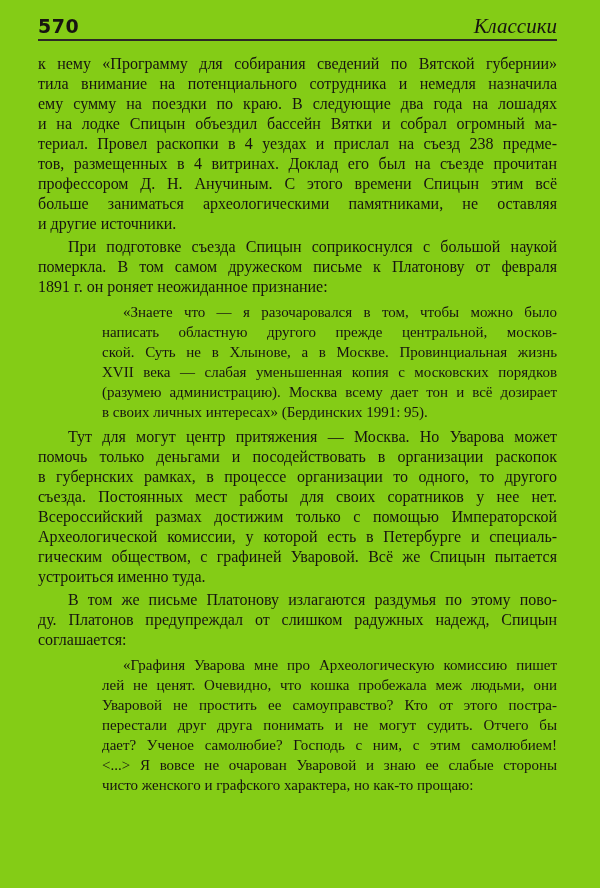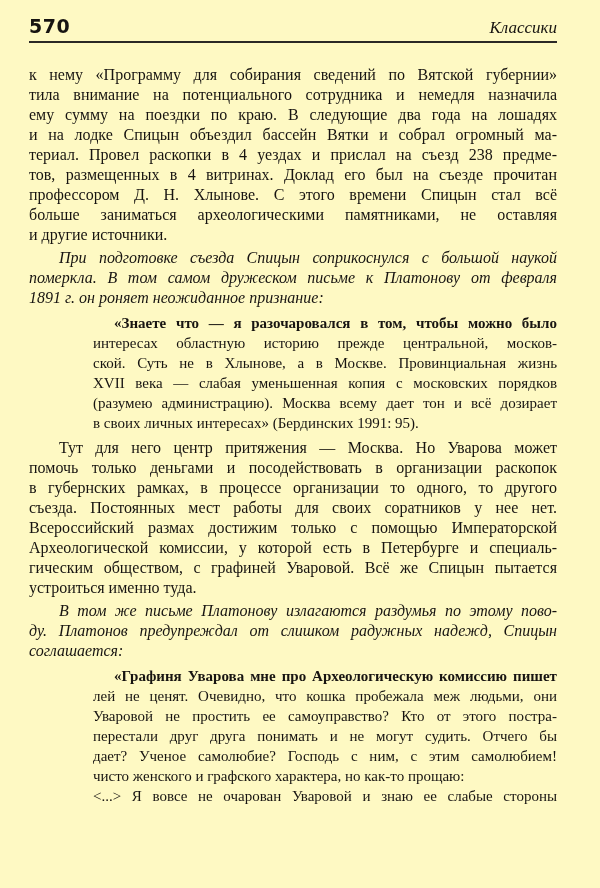--- a/index.html
+++ b/index.html
@@ -6,121 +6,121 @@
     margin: 0;
     padding: 0;
     background: #e9e7e2;
   }
   .page {
     position: relative;
     box-sizing: border-box;
     width: 600px;
     height: 888px;
     margin: 0;
-    padding: 15px 43px 0 29px;
-    background: #fef9c3;
+    padding: 15px 43px 0 38px;
+    background: #84cc16;
     color: #171411;
     font-family: "Liberation Serif", "DejaVu Serif", serif;
     overflow: hidden;
   }
   .page-header {
     display: flex;
     justify-content: space-between;
     align-items: baseline;
   }
   .page-number {
     font-family: "DejaVu Sans", "Liberation Sans", sans-serif;
     font-weight: bold;
     font-size: 19px;
     line-height: 22px;
     letter-spacing: 0.5px;
   }
   .running-title {
     font-style: italic;
-    font-size: 17px;
+    font-size: 21px;
     line-height: 22px;
   }
   .header-rule {
     border: none;
     border-top: 2.5px solid #2b2926;
     margin: 2px 0 0 0;
   }
   .page-body {
-    margin-top: 22px;
+    margin-top: 13px;
     font-size: 16px;
     line-height: 20px;
   }
   .block { margin: 0; }
-  .block.paragraph + .block.paragraph { margin-top: 3px; font-style: italic; }
+  .block.paragraph + .block.paragraph { margin-top: 3px; }
   .block.quote { 
     margin: 5px 0 5px 64px;
     font-size: 15px;
     line-height: 20px;
   }
   .line {
     text-align: justify;
     text-align-last: justify;
     min-height: 20px;
   }
   .line.last { text-align-last: left; }
   .paragraph.indent > .line.first { text-indent: 30px; }
-  .quote > .line.first { text-indent: 21px; font-weight: bold; }
+  .quote > .line.first { text-indent: 21px; }
 </style>
 </head>
 <body>
 
 <div class="page">
   <div class="page-header">
     <span class="page-number">570</span>
     <span class="running-title">Классики</span>
   </div>
   <hr class="header-rule">
   <div class="page-body">
       <div class="block paragraph">
         <div class="line first">к нему «Программу для собирания сведений по Вятской губернии»</div>
         <div class="line">тила внимание на потенциального сотрудника и немедля назначила</div>
         <div class="line">ему сумму на поездки по краю. В следующие два года на лошадях</div>
         <div class="line">и на лодке Спицын объездил бассейн Вятки и собрал огромный ма-</div>
         <div class="line">териал. Провел раскопки в 4 уездах и прислал на съезд 238 предме-</div>
         <div class="line">тов, размещенных в 4 витринах. Доклад его был на съезде прочитан</div>
-        <div class="line">профессором Д. Н. Хлынове. С этого времени Спицын стал всё</div>
+        <div class="line">профессором Д. Н. Анучиным. С этого времени Спицын этим всё</div>
         <div class="line">больше заниматься археологическими памятниками, не оставляя</div>
         <div class="line last">и другие источники.</div>
       </div>
       <div class="block paragraph indent">
         <div class="line first">При подготовке съезда Спицын соприкоснулся с большой наукой</div>
         <div class="line">померкла. В том самом дружеском письме к Платонову от февраля</div>
         <div class="line last">1891 г. он роняет неожиданное признание:</div>
       </div>
       <div class="block quote indent">
         <div class="line first">«Знаете что — я разочаровался в том, чтобы можно было</div>
-        <div class="line">интересах областную историю прежде центральной, москов-</div>
+        <div class="line">написать областную другого прежде центральной, москов-</div>
         <div class="line">ской. Суть не в Хлынове, а в Москве. Провинциальная жизнь</div>
         <div class="line">XVII века — слабая уменьшенная копия с московских порядков</div>
         <div class="line">(разумею администрацию). Москва всему дает тон и всё дозирает</div>
         <div class="line last">в своих личных интересах» (Бердинских 1991: 95).</div>
       </div>
       <div class="block paragraph indent">
-        <div class="line first">Тут для него центр притяжения — Москва. Но Уварова может</div>
+        <div class="line first">Тут для могут центр притяжения — Москва. Но Уварова может</div>
         <div class="line">помочь только деньгами и посодействовать в организации раскопок</div>
         <div class="line">в губернских рамках, в процессе организации то одного, то другого</div>
         <div class="line">съезда. Постоянных мест работы для своих соратников у нее нет.</div>
         <div class="line">Всероссийский размах достижим только с помощью Императорской</div>
         <div class="line">Археологической комиссии, у которой есть в Петербурге и специаль-</div>
         <div class="line">гическим обществом, с графиней Уваровой. Всё же Спицын пытается</div>
         <div class="line last">устроиться именно туда.</div>
       </div>
       <div class="block paragraph indent">
         <div class="line first">В том же письме Платонову излагаются раздумья по этому пово-</div>
         <div class="line">ду. Платонов предупреждал от слишком радужных надежд, Спицын</div>
         <div class="line last">соглашается:</div>
       </div>
       <div class="block quote indent">
         <div class="line first">«Графиня Уварова мне про Археологическую комиссию пишет</div>
         <div class="line">лей не ценят. Очевидно, что кошка пробежала меж людьми, они</div>
         <div class="line">Уваровой не простить ее самоуправство? Кто от этого постра-</div>
         <div class="line">перестали друг друга понимать и не могут судить. Отчего бы</div>
         <div class="line">дает? Ученое самолюбие? Господь с ним, с этим самолюбием!</div>
+        <div class="line">&lt;...&gt; Я вовсе не очарован Уваровой и знаю ее слабые стороны</div>
         <div class="line last">чисто женского и графского характера, но как-то прощаю:</div>
-        <div class="line">&lt;...&gt; Я вовсе не очарован Уваровой и знаю ее слабые стороны</div>
       </div>
     </div>
 </div>
 
 </body></html>

